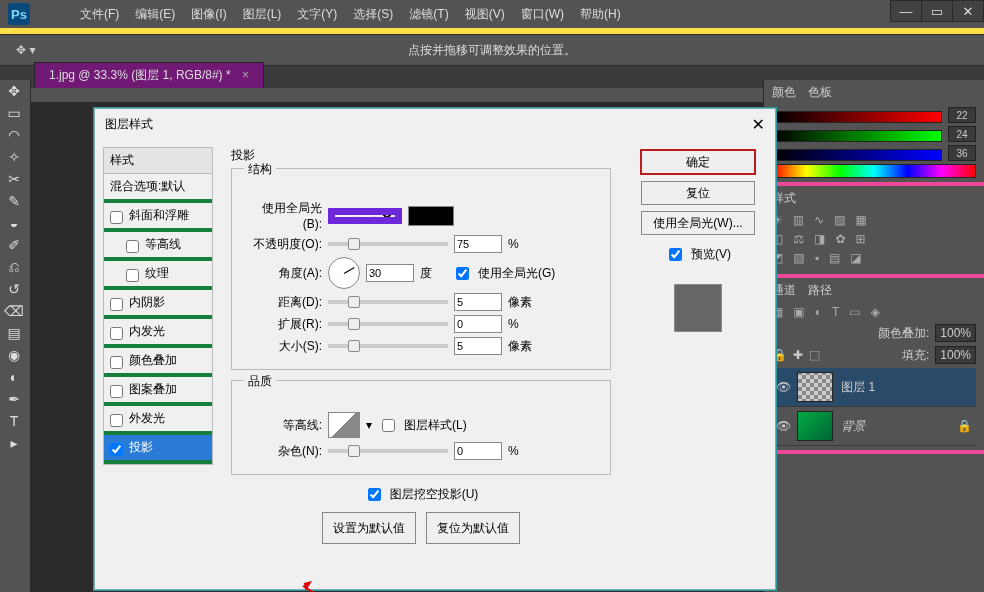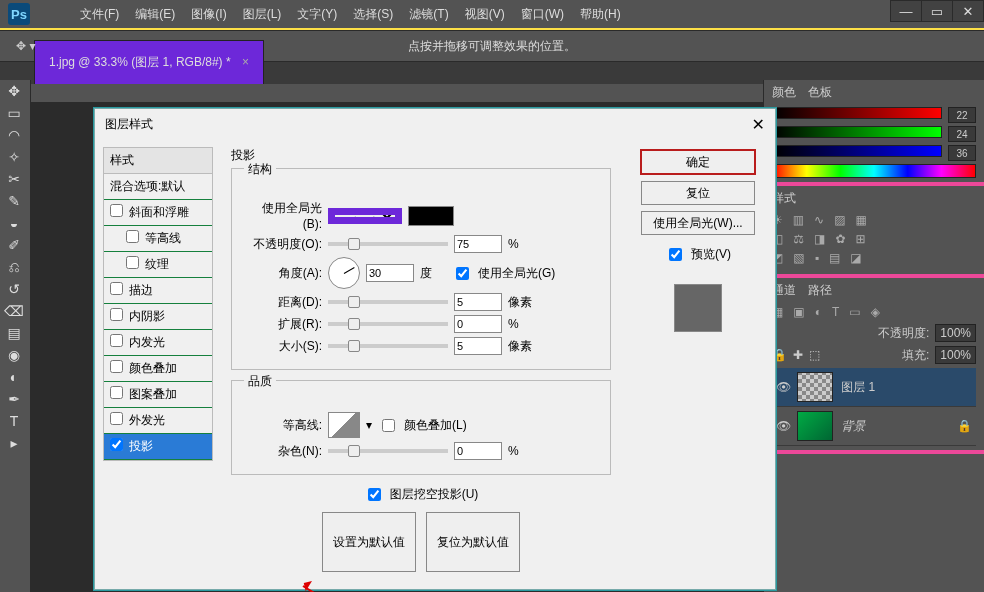--- a/index.html
+++ b/index.html
@@ -1,54 +1,54 @@
 <!DOCTYPE html>
 <html><head>
 <meta charset="utf-8">
 <style>
 html,body{margin:0;padding:0;font-family:"Microsoft YaHei","SimSun",sans-serif;font-size:12px;color:#000;background:#535353;overflow:hidden}
 .win{width:984px;height:592px;position:relative;background:#535353}
 
-.titlebar{height:28px;background:#535353;display:flex;align-items:center;padding:0 0 0 8px;border-bottom:2px solid #fde047}
+.titlebar{height:28px;background:#535353;display:flex;align-items:center;padding:0 0 0 8px;border-bottom:6px solid #fde047}
 .ps-logo{width:22px;height:22px;background:#0a4a7a;color:#7fd6ff;font-weight:bold;font-size:13px;display:flex;align-items:center;justify-content:center;border-radius:3px;margin-right:10px}
 .wincontrols{position:absolute;right:0;top:0;height:22px;display:flex}
 .wbtn{width:30px;height:20px;background:#424242;border:1px solid #2a2a2a;color:#ddd;display:flex;align-items:center;justify-content:center;font-size:13px;margin-left:-1px}
 
 .menubar{height:22px;background:#535353;display:flex;align-items:center;padding-left:40px;color:#ddd}
 .menubar span{margin-right:16px}
 
 .optionsbar{height:30px;background:#535353;border-top:1px solid #2a2a2a;border-bottom:1px solid #2a2a2a;color:#ddd;display:flex;align-items:center;justify-content:center;font-size:12px}
 .optleft{position:absolute;left:16px;display:flex;align-items:center;color:#ccc}
 
 .tabstrip{height:22px;background:#3a3a3a;display:flex;align-items:flex-end;padding-left:34px}
-.doctab{background:#6d28d9;padding:13px 14px;color:#ddd;border-top:1px solid #222;border-left:1px solid #222;border-right:1px solid #222}
+.doctab{background:#701a75;padding:4px 14px;color:#ddd;border-top:1px solid #222;border-left:1px solid #222;border-right:1px solid #222}
 
 .toolbox{position:absolute;left:0;top:80px;width:30px;background:#535353;border-right:1px solid #2a2a2a;bottom:0}
 .tool{width:28px;height:22px;color:#ddd;display:flex;align-items:center;justify-content:center;font-size:14px}
 
 .workarea{position:absolute;left:30px;top:102px;right:220px;bottom:0;background:#2b2b2b}
 
 .rightpanels{position:absolute;right:0;top:80px;width:220px;bottom:0;background:#535353;color:#ccc;border-left:1px solid #2a2a2a}
 .panel{border-bottom:4px solid #ec4899;padding:4px 8px}
 .ptabs{display:flex;gap:12px;margin-bottom:6px;font-size:12px}
-.slider-row{display:flex;align-items:flex-start;margin:3px 0}
+.slider-row{display:flex;align-items:flex-end;margin:3px 0}
 .slider-row .bar{flex:1;height:10px;border:1px solid #222;margin-right:6px}
 .slider-row .val{width:26px;height:14px;background:#3a3a3a;border:1px solid #222;font-size:10px;display:flex;align-items:center;justify-content:center}
 .huebar{height:12px;background:linear-gradient(90deg,#f00,#ff0,#0f0,#0ff,#00f,#f0f,#f00);border:1px solid #222}
 .icons-row{display:flex;gap:10px;flex-wrap:wrap;color:#aaa;margin:5px 0;font-size:12px}
 .lp-row{display:flex;align-items:center;padding:4px 4px;border-bottom:1px solid #3a3a3a}
 .lp-thumb{width:34px;height:28px;border:1px solid #222;margin-right:8px;background:#333}
 
 .dialog{position:absolute;left:94px;top:108px;width:680px;height:480px;background:#f0f0f0;border:1px solid #7aa;box-shadow:0 0 0 1px #2a9aa0;font-size:12px}
 .dlg-title{height:30px;display:flex;align-items:center;padding:0 10px;justify-content:space-between}
 .dlg-body{display:flex;height:calc(100% - 30px)}
 .dlg-styles{width:110px;padding:8px;border:0}
 .styles-box{border:1px solid #bbb}
 .style-head{background:#e4e4e4;padding:4px 6px;border-bottom:1px solid #bbb}
-.style-row{display:flex;align-items:flex-start;padding:4px 6px;border-bottom:1px solid #15803d;gap:6px}
+.style-row{display:flex;align-items:flex-end;padding:4px 6px;border-bottom:4px solid #15803d;gap:6px}
 .style-row input{margin:0}
 .style-row.sel{background:#2a7bd6;color:#fff}
 .style-row.indent{padding-left:22px}
 .dlg-main{flex:1;padding:8px 10px}
 .fieldset{border:1px solid #bbb;margin-bottom:10px;padding:10px 12px}
 .fieldset-title{position:relative;top:-18px;background:#f0f0f0;display:inline-block;padding:0 4px}
 .row{display:flex;align-items:center;margin:4px 0;gap:6px}
 .row label{width:78px;text-align:right}
 .row .slider{width:120px;height:4px;background:#ccc;position:relative}
 .row .slider::after{content:"";position:absolute;width:10px;height:10px;background:#eee;border:1px solid #888;border-radius:2px;top:-4px;left:20px}
@@ -57,21 +57,21 @@
 .dlg-buttons{width:130px;padding:10px 12px;display:flex;flex-direction:column;gap:6px;align-items:center}
 .btn{width:112px;height:22px;border:1px solid #888;background:#efefef;display:flex;align-items:center;justify-content:center}
 .btn.primary{border:2px solid #b91c1c}
 .dlg-preview{width:46px;height:46px;background:#666;border:1px solid #888;margin-top:10px}
 select{border:7px solid #6d28d9;height:16px;font-size:10px}
 .swatch{width:44px;height:18px;background:#000;border:1px solid #888;display:inline-block}
 .angle-dial{width:30px;height:30px;border:1px solid #888;border-radius:50%;background:#fff;position:relative}
 .angle-dial::after{content:"";position:absolute;left:50%;top:50%;width:12px;height:1px;background:#000;transform-origin:left;transform:rotate(-30deg)}
 .contour-sw{width:30px;height:24px;border:1px solid #888;background:linear-gradient(135deg,#fff 49%,#888 50%)}
 .centered-btns{display:flex;gap:10px;justify-content:center;margin-top:8px}
-.centered-btns .btn{width:auto;padding:18px 10px}
+.centered-btns .btn{width:auto;padding:4px 10px}
 .arrow{position:absolute;left:208px;top:476px;width:60px;height:2px;background:#d00;transform-origin:left;transform:rotate(32deg)}
 .arrow::after{content:"";position:absolute;right:55px;top:-8px;border:6px solid transparent;border-right-color:#d00}
 </style>
 </head>
 <body>
 
 <div class="win">
  <div class="titlebar">
   <div class="ps-logo">Ps</div>
   <div class="menubar">
@@ -177,21 +177,21 @@
         </div>
    <div class="icons-row">
     <span>▦</span>
           <span>▣</span>
           <span>◐</span>
           <span>T</span>
           <span>▭</span>
           <span>◈</span>
    </div>
    <div class="row" style="justify-content:flex-end;color:#ccc">
-          <span>不透明度:</span> 
+          <span>颜色叠加:</span> 
           <span style="background:#3a3a3a;padding:1px 4px;border:1px solid #222">100%</span>
         </div>
    <div class="row" style="color:#ccc">
           <span>🔒</span>
           <span>✚</span>
           <span>⬚</span> 
           <span style="margin-left:auto">填充:</span> 
           <span style="background:#3a3a3a;padding:1px 4px;border:1px solid #222">100%</span>
         </div>
    <div class="lp-row" style="background:#2a4a6a">
@@ -227,24 +227,20 @@
      <div class="style-row indent">
               <input type="checkbox" style="">
               <span>等高线</span>
             </div>
      <div class="style-row indent">
               <input type="checkbox" style="">
               <span>纹理</span>
             </div>
      <div class="style-row">
               <input type="checkbox" style="">
-              <span>描边</span>
-            </div>
-     <div class="style-row">
-              <input type="checkbox" style="">
               <span>内阴影</span>
             </div>
      <div class="style-row">
               <input type="checkbox" style="">
               <span>内发光</span>
             </div>
      <div class="style-row">
               <input type="checkbox" style="">
               <span>颜色叠加</span>
             </div>
@@ -306,21 +302,21 @@
      </div>
     </div>
 
     <div class="fieldset">
      <span class="fieldset-title">品质</span>
      <div class="row">
       <label>等高线:</label>
       <div class="contour-sw"></div>
               <span>▾</span>
       <input type="checkbox" style="">
-      <span>颜色叠加(L)</span>
+      <span>图层样式(L)</span>
      </div>
      <div class="row">
       <label>杂色(N):</label>
       <div class="slider"></div>
       <input type="text" value="0" style="">
       <span class="unit">%</span>
      </div>
     </div>
 
     <div class="row" style="justify-content:center">

